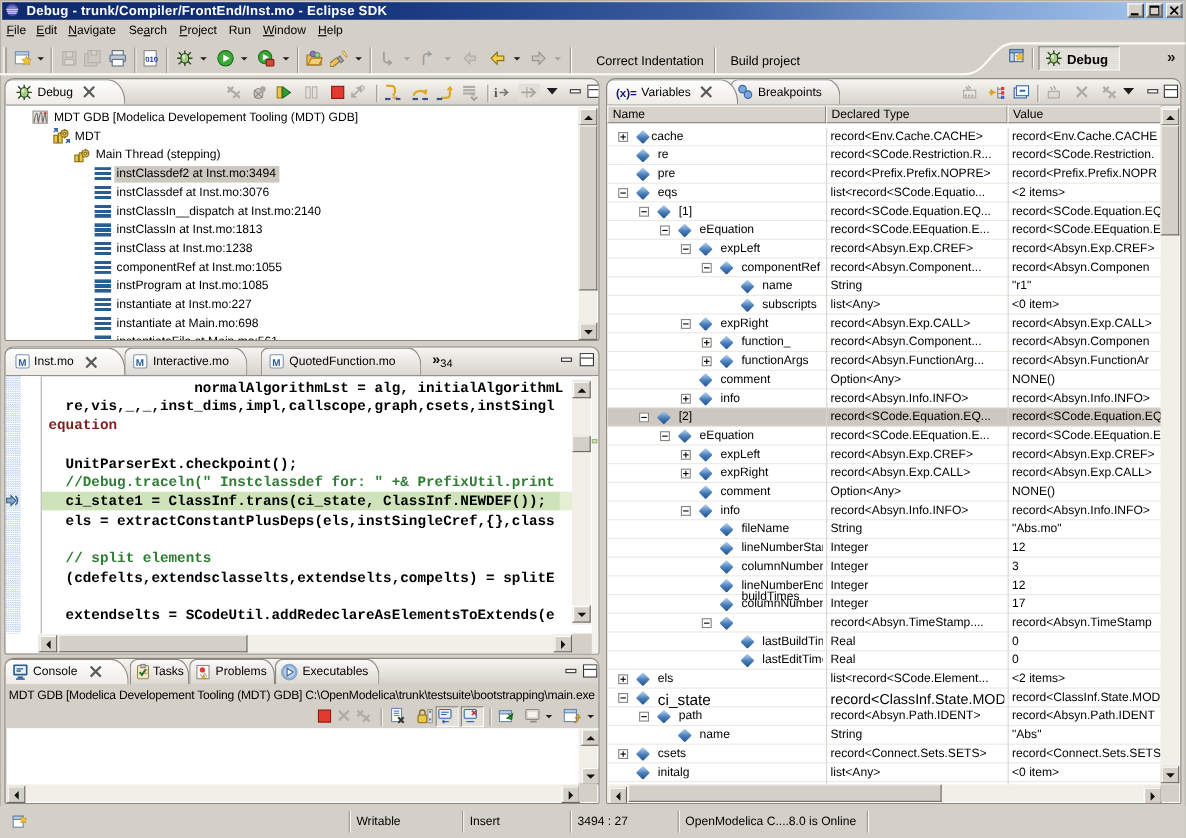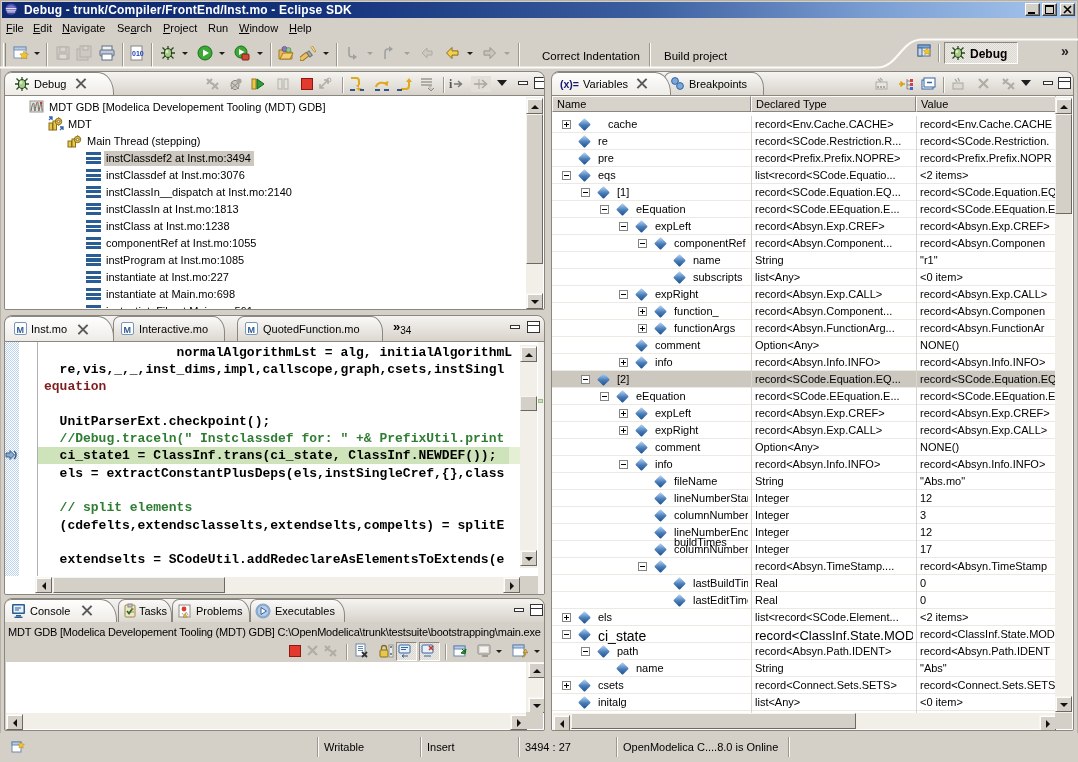--- a/index.html
+++ b/index.html
@@ -362,21 +362,21 @@
       <div class="hdrcell" style="left:0;width:199px;height:16px">Name</div>
       <div class="hdrcell" style="left:199px;width:165px;height:16px">Declared Type</div>
       <div class="hdrcell" style="left:364px;width:140px;height:16px">Value</div>
       <div class="abs" style="left:0;top:20px;width:504px;height:601px;overflow:hidden">
         <div class="abs" style="left:0;top:0px;width:504px;height:17px;border-bottom:1px solid #ebe9e2;"></div>
         <div class="bx p" style="left:10px;top:4px">
           <i></i>
           <b></b>
         </div>
         <div class="dm" style="left:28px;top:4px"></div>
-        <div class="abs" style="left:56px;top:2px;width:150px;overflow:hidden;white-space:nowrap;font-size:11px">cache</div>
+        <div class="abs" style="left:40px;top:2px;width:150px;overflow:hidden;white-space:nowrap;font-size:11px">cache</div>
         <div class="abs" style="left:203px;top:2px;width:158px;overflow:hidden;white-space:nowrap;font-size:11px">record&lt;Env.Cache.CACHE&gt;</div>
         <div class="abs" style="left:368px;top:2px;width:136px;overflow:hidden;white-space:nowrap;font-size:11px">record&lt;Env.Cache.CACHE</div>
         <div class="abs" style="left:0;top:17px;width:504px;height:17px;border-bottom:1px solid #ebe9e2;"></div>
         <div class="dm" style="left:28px;top:21px"></div>
         <div class="abs" style="left:46px;top:19px;width:150px;overflow:hidden;white-space:nowrap;font-size:11px">re</div>
         <div class="abs" style="left:203px;top:19px;width:158px;overflow:hidden;white-space:nowrap;font-size:11px">record&lt;SCode.Restriction.R...</div>
         <div class="abs" style="left:368px;top:19px;width:136px;overflow:hidden;white-space:nowrap;font-size:11px">record&lt;SCode.Restriction.</div>
         <div class="abs" style="left:0;top:34px;width:504px;height:17px;border-bottom:1px solid #ebe9e2;"></div>
         <div class="dm" style="left:28px;top:38px"></div>
         <div class="abs" style="left:46px;top:36px;width:150px;overflow:hidden;white-space:nowrap;font-size:11px">pre</div>

